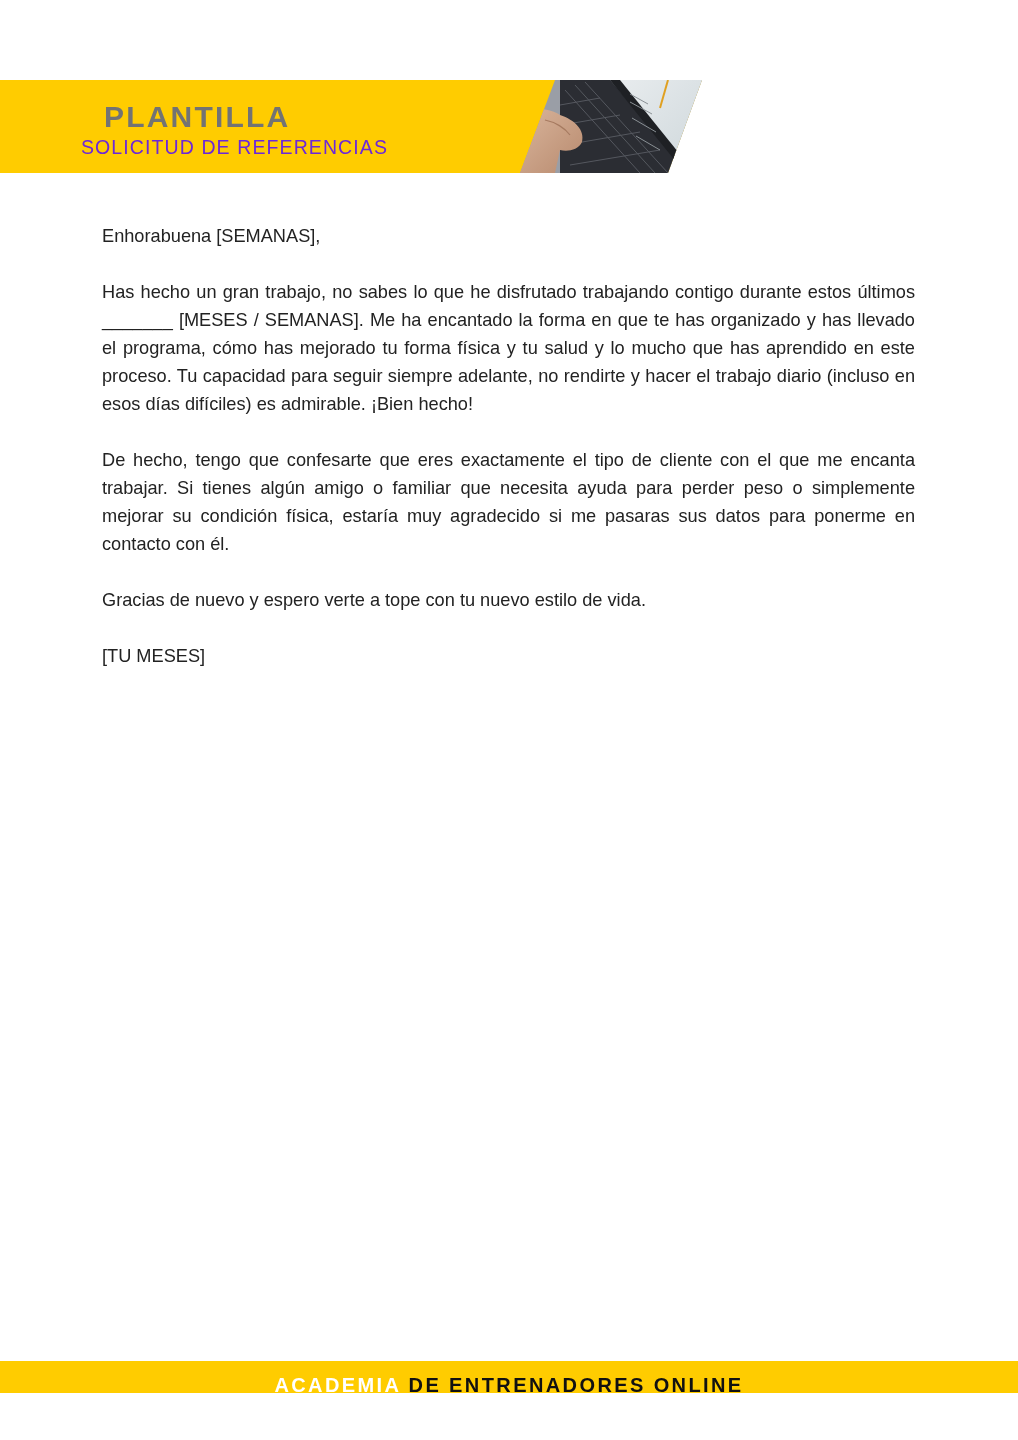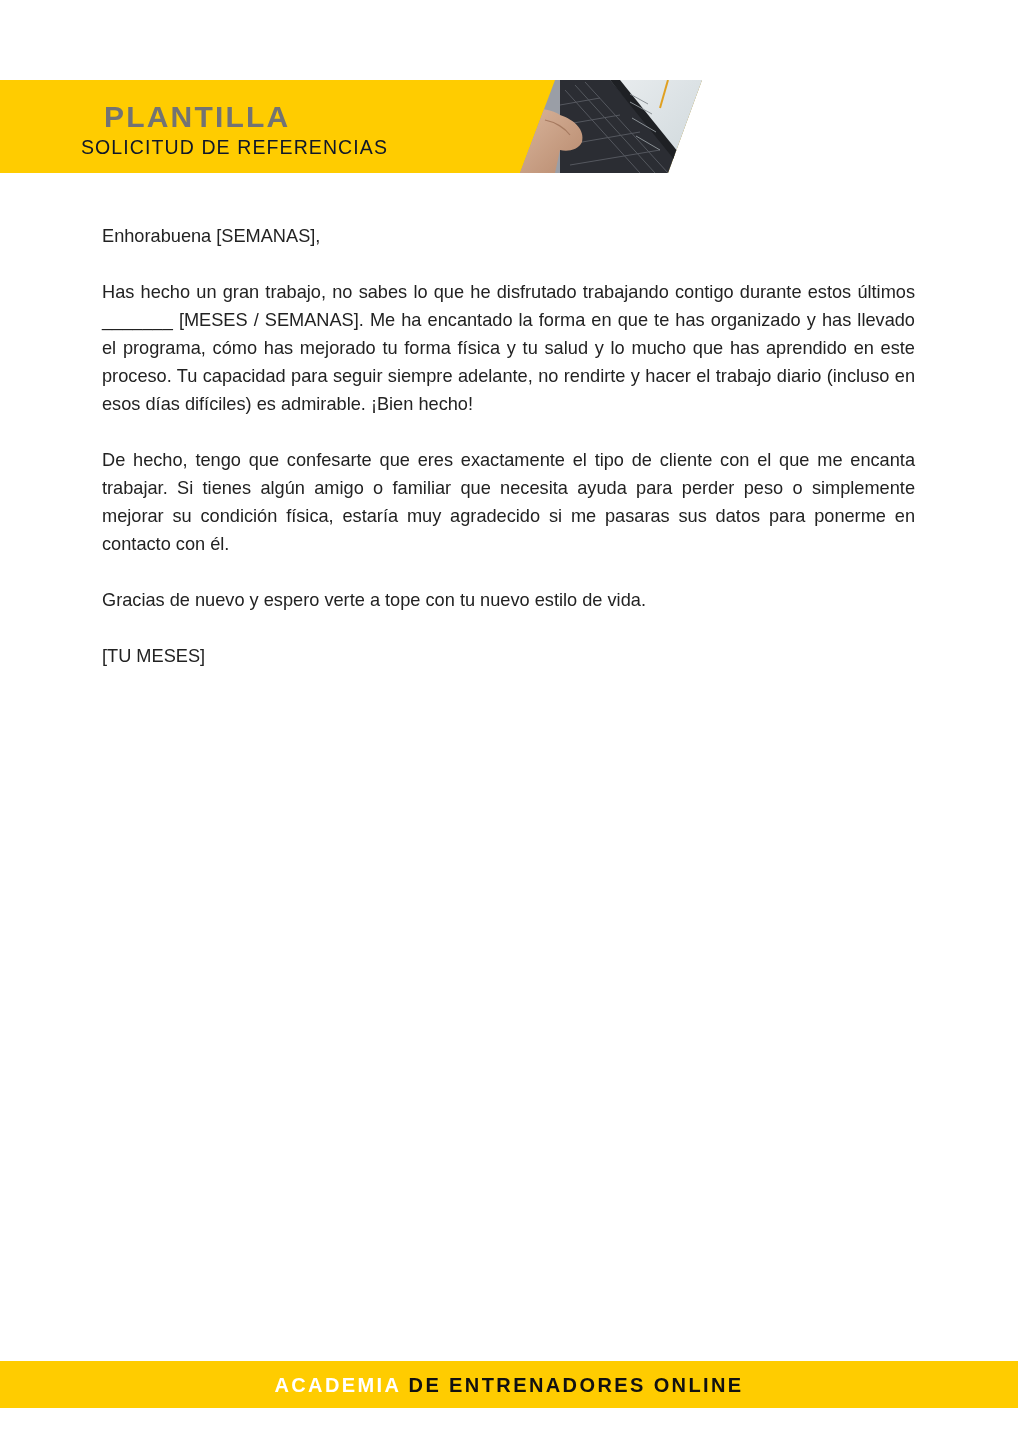--- a/index.html
+++ b/index.html
@@ -48,21 +48,21 @@
     line-height: 34px;
     white-space: nowrap;
     margin-left: 24px;
   }
   .header-subtitle {
     position: absolute;
     left: 81px;
     top: 135px;
     font-size: 19.5px;
     letter-spacing: 1.1px;
-    color: #0f172a;
+    color: #6d28d9;
     line-height: 24px;
     white-space: nowrap;
   }
   .letter {
     position: absolute;
     left: 102px;
     top: 222px;
     width: 813px;
     font-size: 18.2px;
     line-height: 28px;
@@ -73,21 +73,21 @@
     text-align: justify;
   }
   .letter p.last-line-left {
     text-align: left;
   }
   .footer-band {
     position: absolute;
     left: 0;
     top: 1361px;
     width: 1018px;
-    height: 47px;
+    height: 32px;
     background: #FFCC00;
     text-align: center;
   }
   .footer-text {
     display: inline-block;
     margin-top: 12px;
     font-size: 20px;
     font-weight: bold;
     letter-spacing: 2.4px;
     line-height: 24px;

